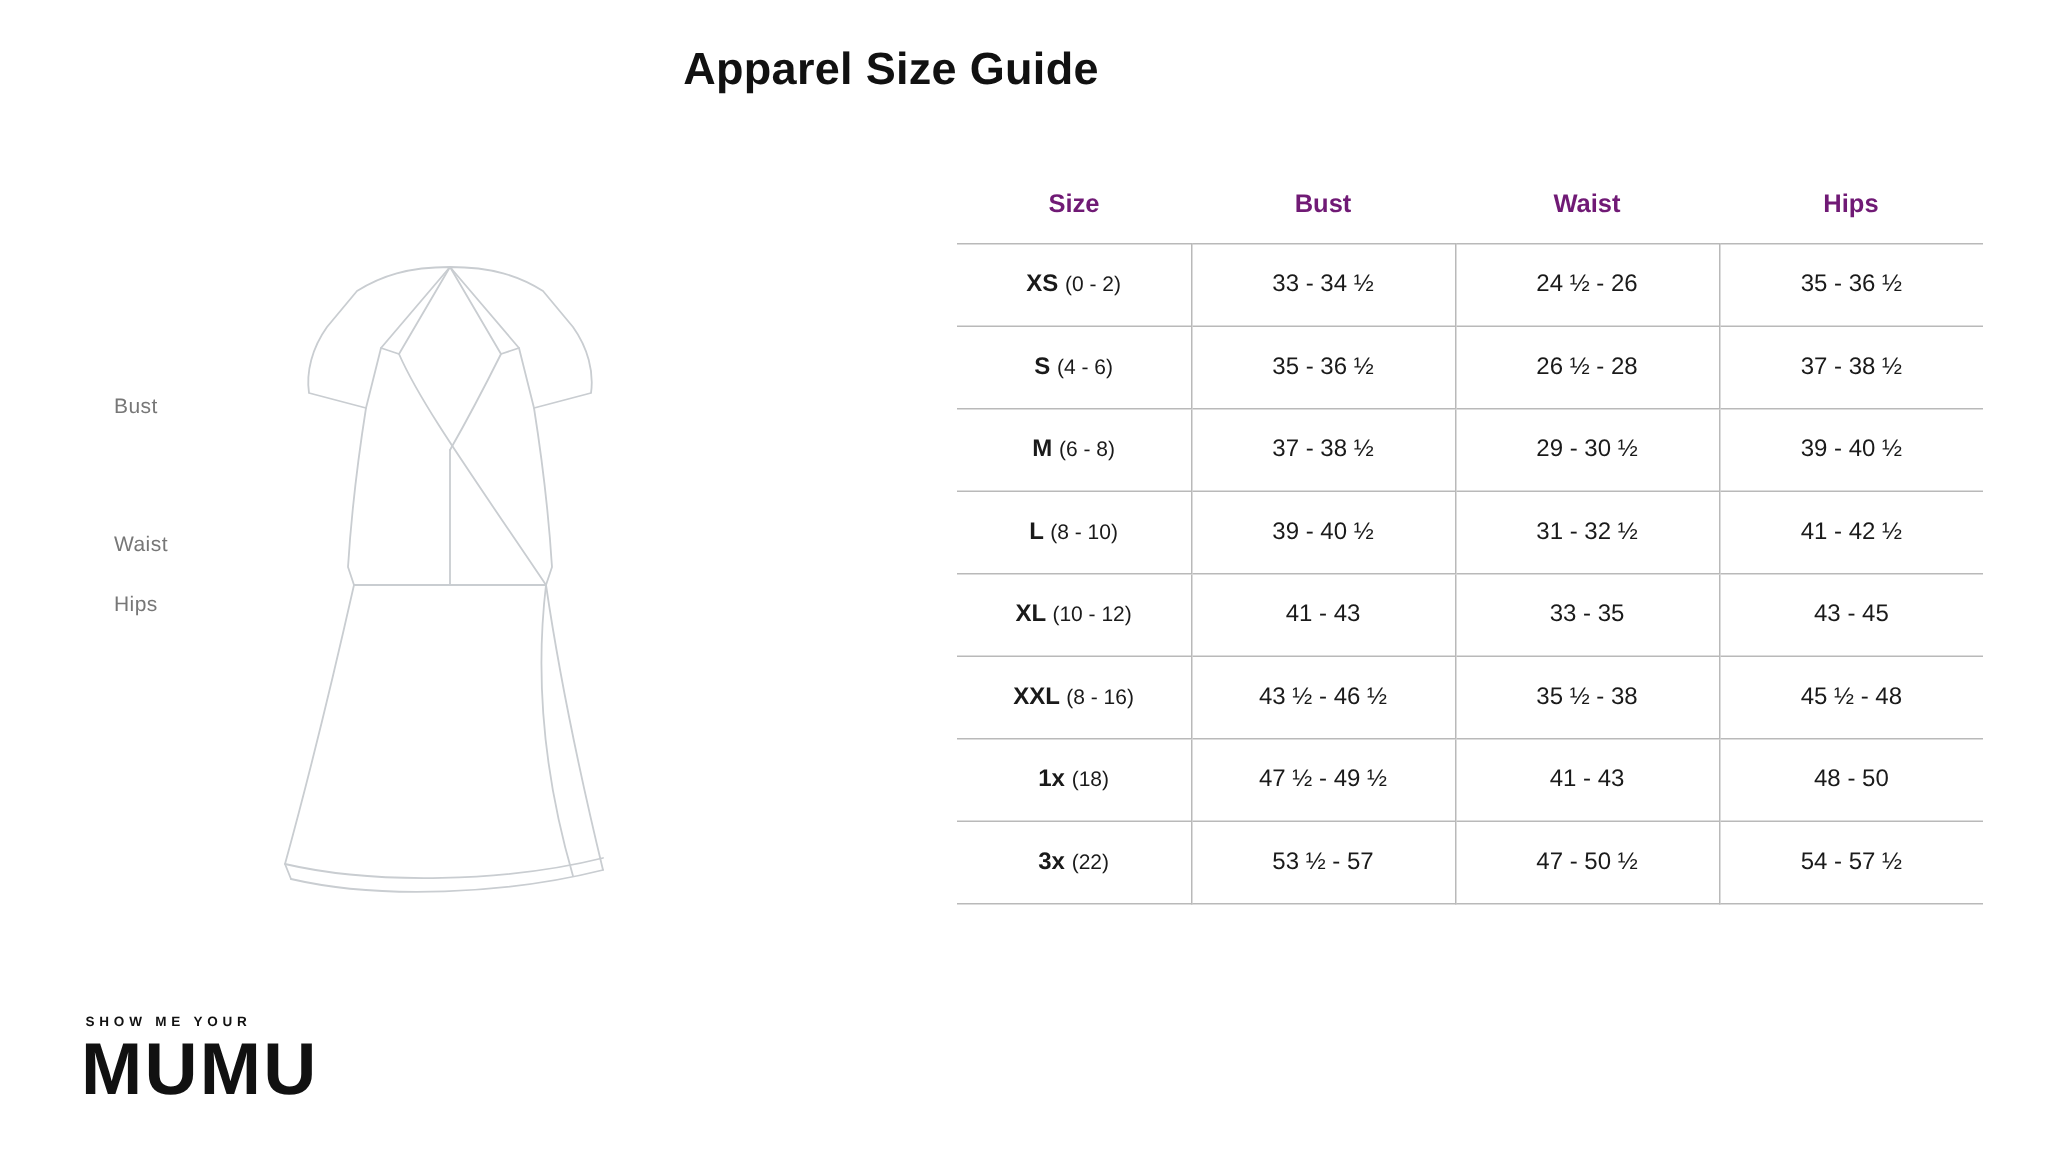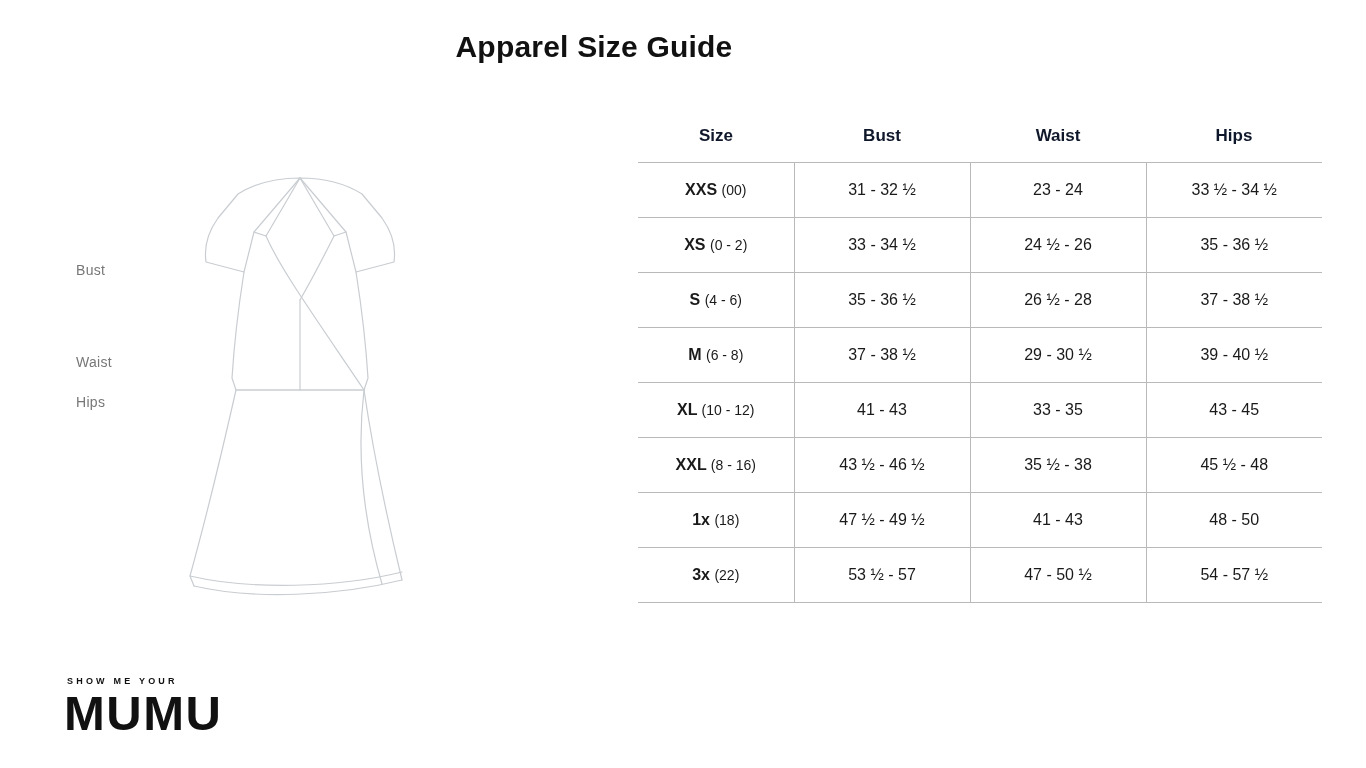--- a/index.html
+++ b/index.html
@@ -48,21 +48,21 @@
     color: #777777;
     letter-spacing: 0.3px;
   }
   #label-bust  { left: 36px; top: 132px; }
   #label-waist { left: 36px; top: 224px; }
   #label-hips  { left: 36px; top: 264px; }
 
   
   #brand-logo {
     position: absolute;
-    left: 64px;
+    left: 54px;
     top: 676px;
     width: 260px;
   }
   #brand-tagline {
     font-size: 9px;
     letter-spacing: 3.2px;
     color: #111111;
     font-weight: bold;
     margin-left: 3px;
   }
@@ -88,21 +88,21 @@
     table-layout: fixed;
   }
   table.size-table col.c-size  { width: 156px; }
   table.size-table col.c-bust  { width: 176px; }
   table.size-table col.c-waist { width: 176px; }
   table.size-table col.c-hips  { width: 176px; }
 
   table.size-table th {
     font-size: 17px;
     font-weight: bold;
-    color: #0f172a;
+    color: #701a75;
     padding: 6px 0 16px 0;
     text-align: center;
     border: none;
   }
   table.size-table td {
     font-size: 16px;
     text-align: center;
     color: #1a1a1a;
     height: 52px;
     border-top: 1px solid #b9b9b9;
@@ -183,44 +183,44 @@
     <thead>
       <tr>
         <th>Size</th>
         <th>Bust</th>
         <th>Waist</th>
         <th>Hips</th>
       </tr>
     </thead>
     <tbody id="size-table-body">
         <tr>
-          <td class="size-cell"><span>XXS</span> <span class="paren">(00)</span></td>
-          <td>31 - 32 ½</td>
-          <td>23 - 24</td>
-          <td>33 ½ - 34 ½</td>
-        </tr>
-        <tr>
           <td class="size-cell"><span>XS</span> <span class="paren">(0 - 2)</span></td>
           <td>33 - 34 ½</td>
           <td>24 ½ - 26</td>
           <td>35 - 36 ½</td>
         </tr>
         <tr>
           <td class="size-cell"><span>S</span> <span class="paren">(4 - 6)</span></td>
           <td>35 - 36 ½</td>
           <td>26 ½ - 28</td>
           <td>37 - 38 ½</td>
         </tr>
         <tr>
           <td class="size-cell"><span>M</span> <span class="paren">(6 - 8)</span></td>
           <td>37 - 38 ½</td>
           <td>29 - 30 ½</td>
           <td>39 - 40 ½</td>
         </tr>
         <tr>
+          <td class="size-cell"><span>L</span> <span class="paren">(8 - 10)</span></td>
+          <td>39 - 40 ½</td>
+          <td>31 - 32 ½</td>
+          <td>41 - 42 ½</td>
+        </tr>
+        <tr>
           <td class="size-cell"><span>XL</span> <span class="paren">(10 - 12)</span></td>
           <td>41 - 43</td>
           <td>33 - 35</td>
           <td>43 - 45</td>
         </tr>
         <tr>
           <td class="size-cell"><span>XXL</span> <span class="paren">(8 - 16)</span></td>
           <td>43 ½ - 46 ½</td>
           <td>35 ½ - 38</td>
           <td>45 ½ - 48</td>

